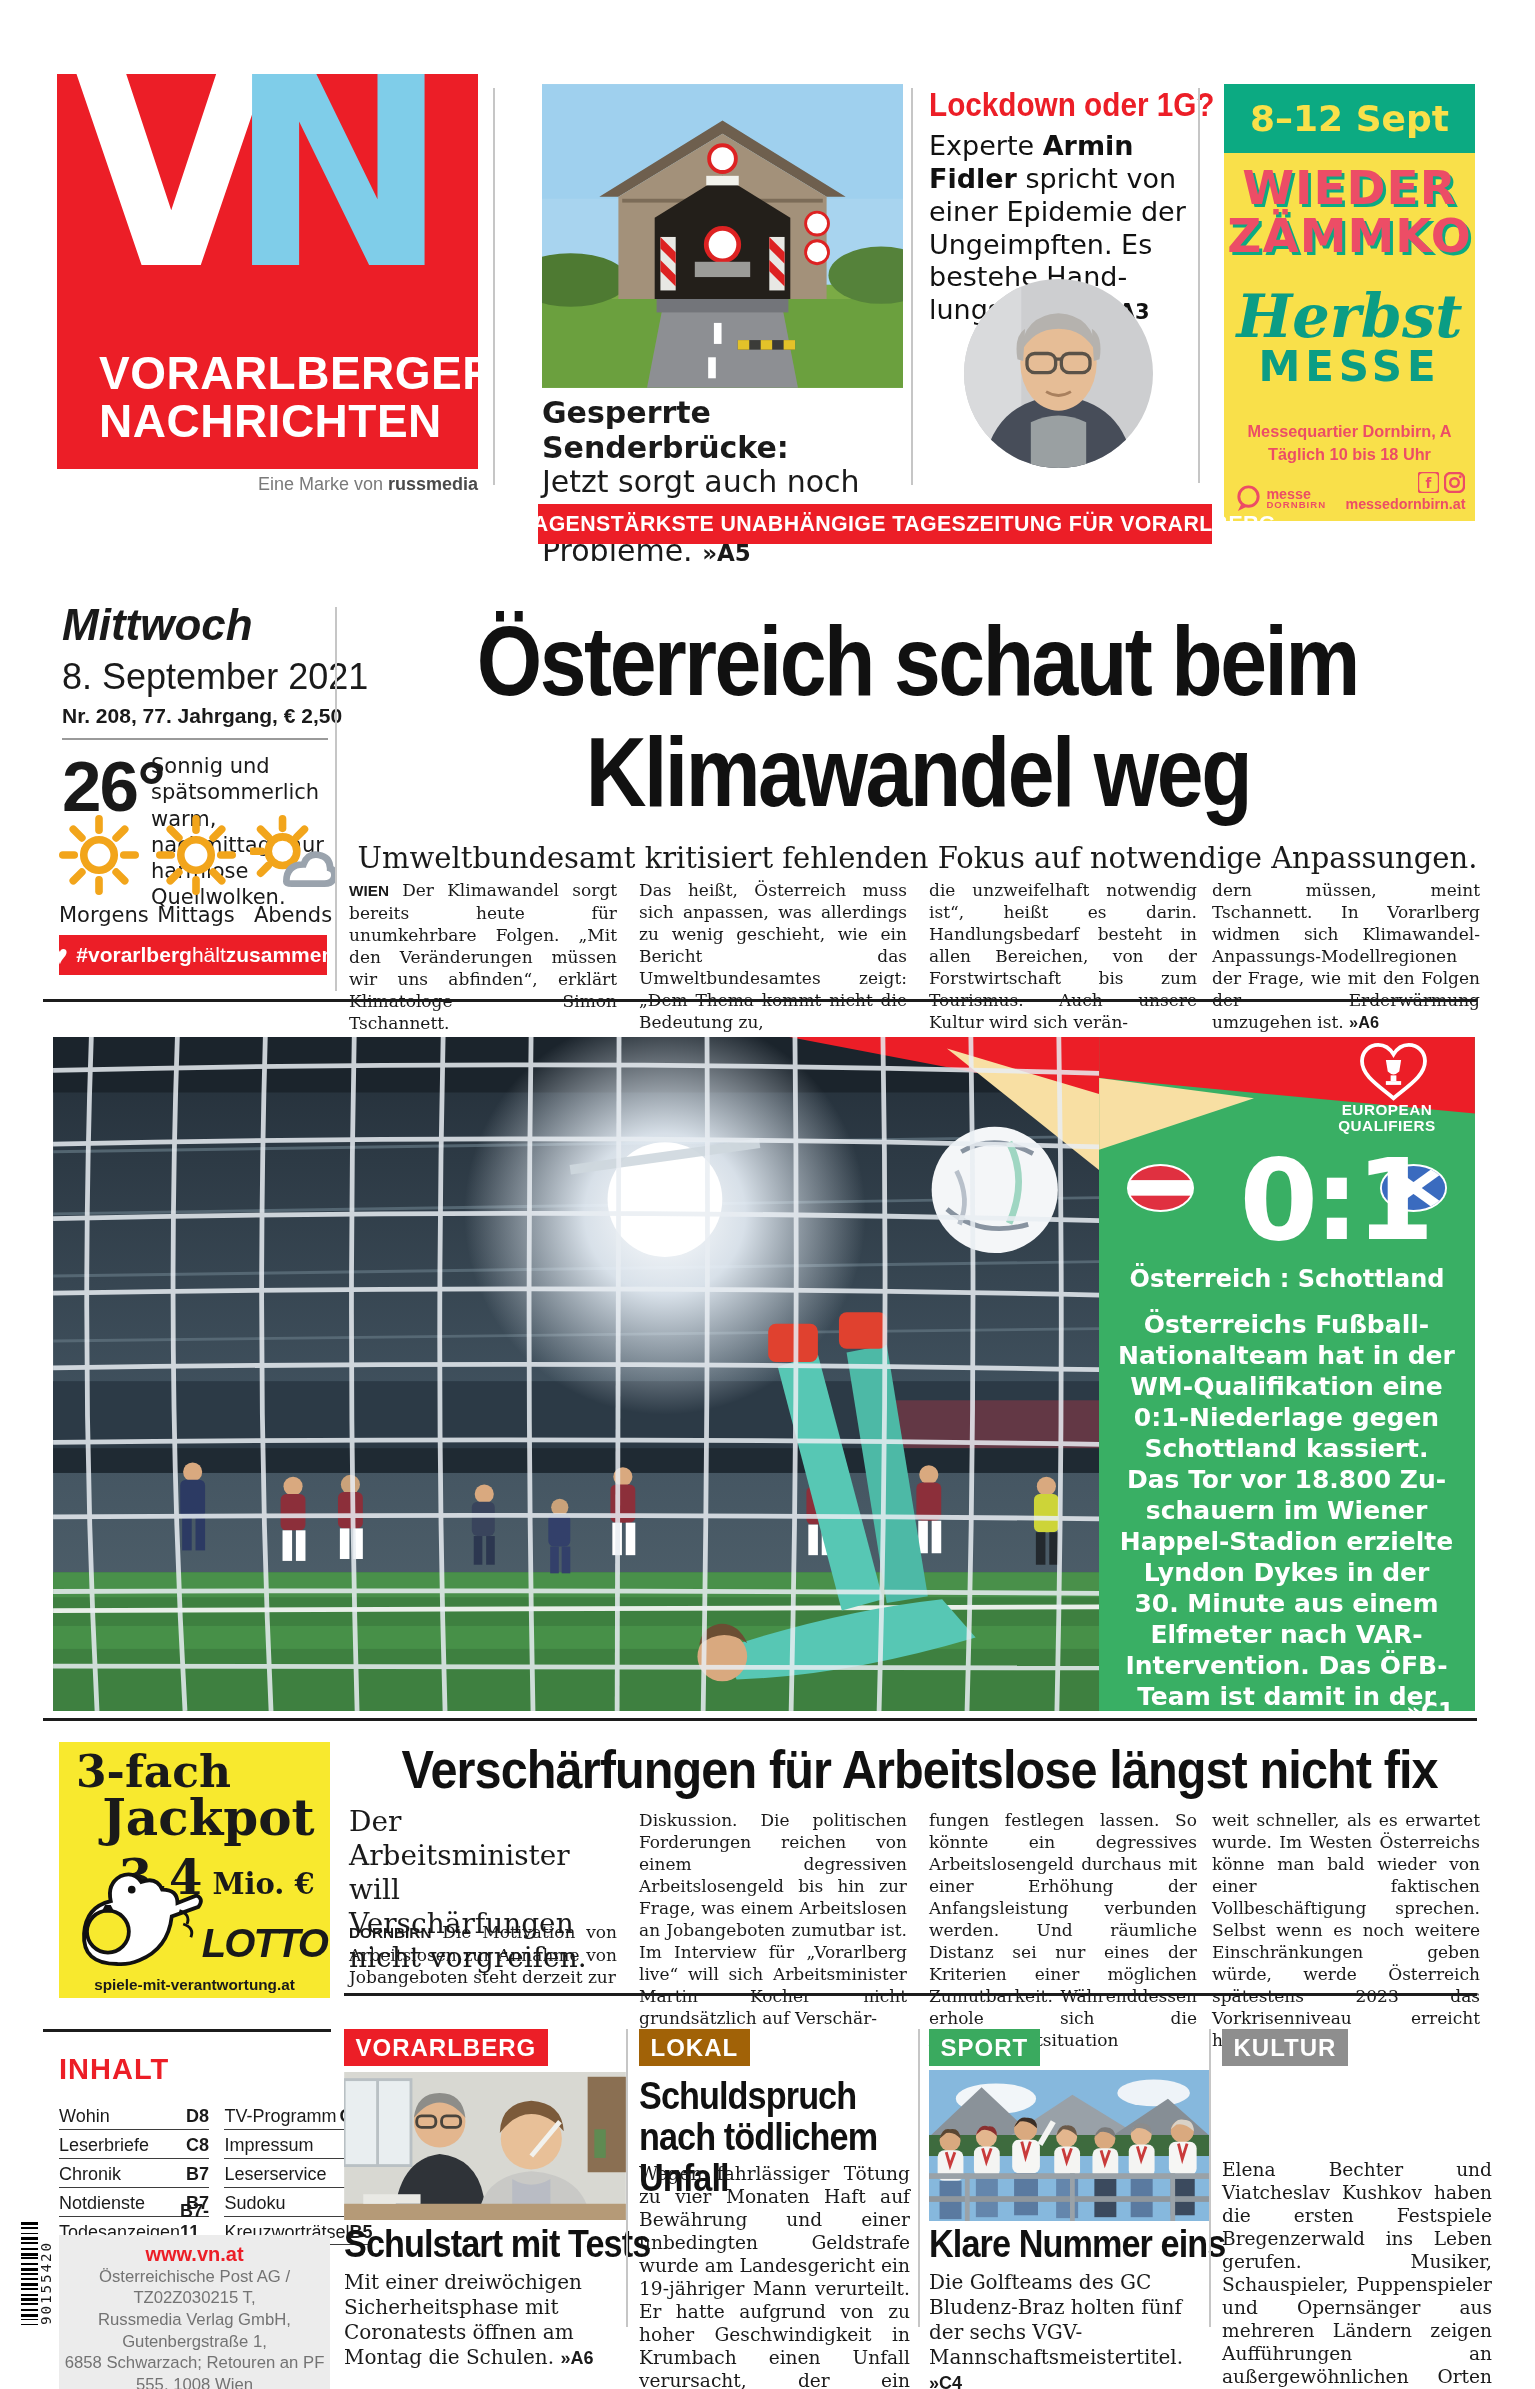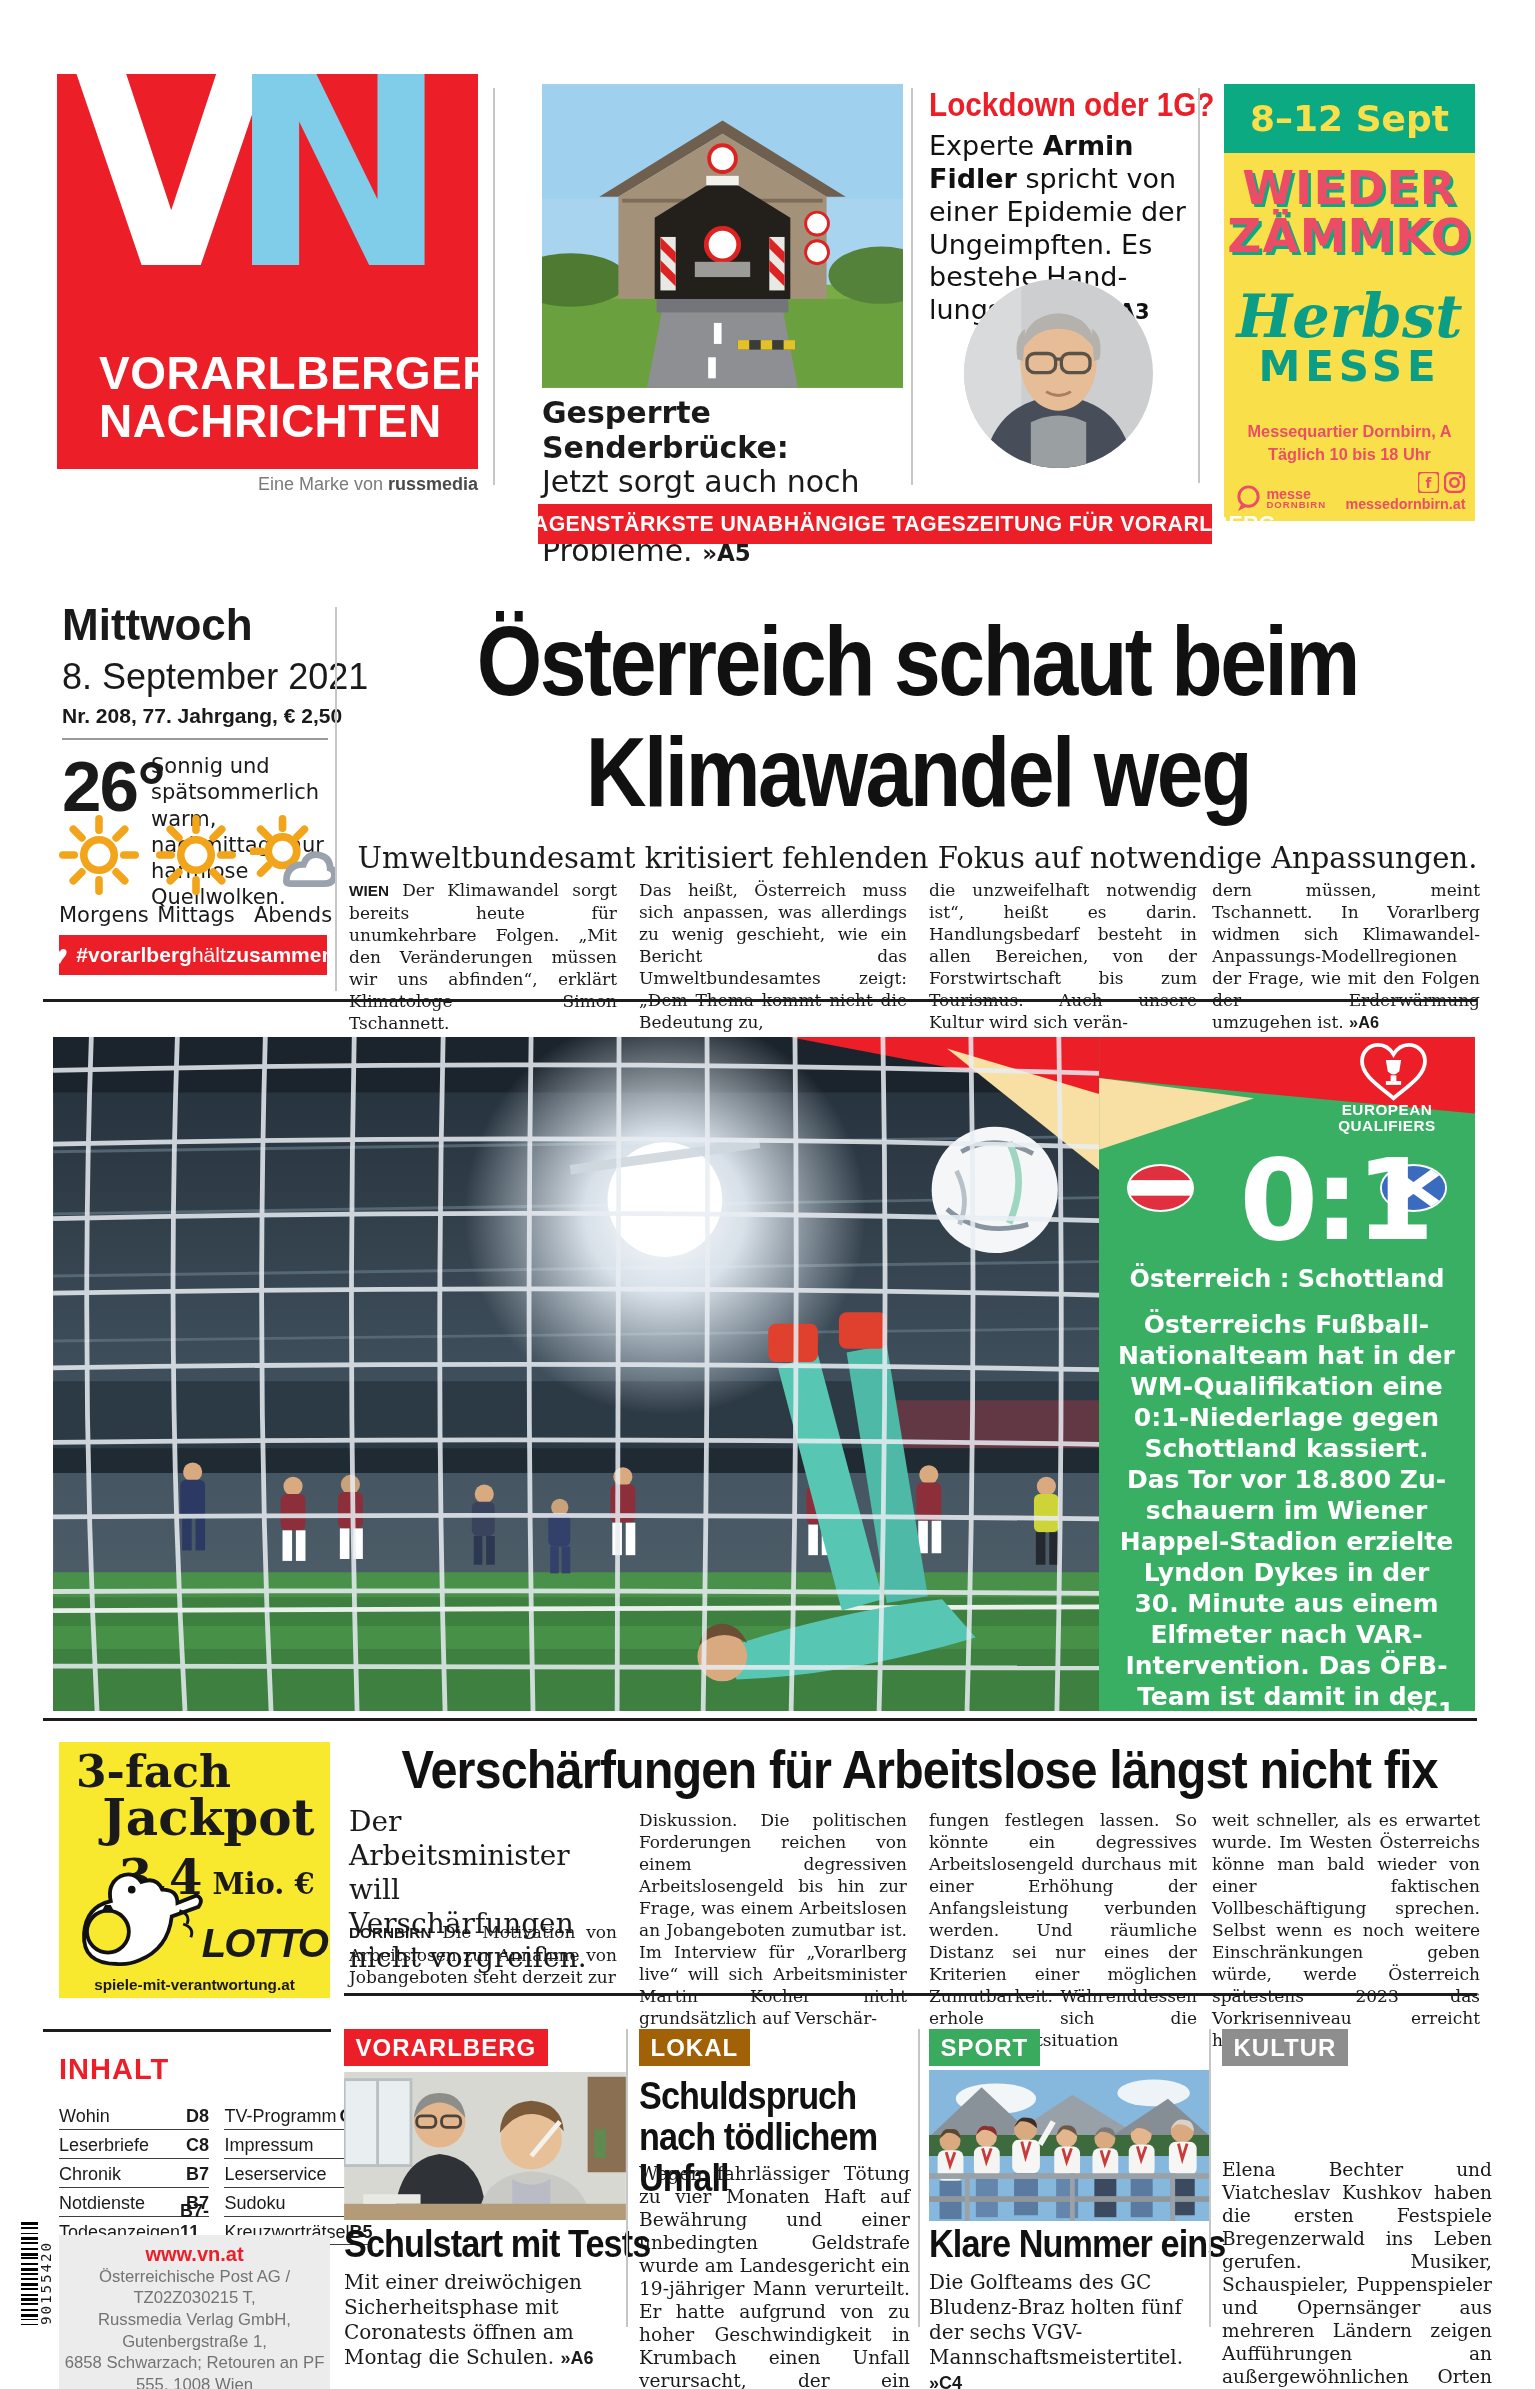--- a/index.html
+++ b/index.html
@@ -37,21 +37,21 @@
   .ad-band{position:absolute;left:0;top:0;width:100%;height:69px;background:#0caa82;display:flex;align-items:center;justify-content:center;
            color:#f9e04a;font-weight:700;font-size:36px;font-family:"DejaVu Sans",sans-serif;}
   .ad-big{color:#ec4d66;font-weight:700;font-family:"DejaVu Sans",sans-serif;font-size:47px;line-height:1.02;
           text-align:center;text-shadow:2.9px 2.9px 0 #0caa82;letter-spacing:1px;}
   .ad-script{color:#0b9d85;font-family:"DejaVu Serif",serif;font-style:italic;font-weight:700;font-size:59px;text-align:center;line-height:1;}
   .ad-messe{color:#0b9d85;font-weight:700;font-size:42px;letter-spacing:4.8px;text-align:center;line-height:1;font-family:"DejaVu Sans",sans-serif;}
   .ad-info{color:#ec4d66;font-weight:700;font-size:16.3px;text-align:center;line-height:1.4;}
   .ad-foot{position:absolute;left:9.6px;right:9.6px;bottom:7.6px;display:flex;align-items:flex-end;justify-content:space-between;}
   .ad-url{color:#ec4d66;font-weight:700;font-size:14.3px;}
   
-  .day{font-weight:700;font-size:44px;}
+  .day{font-weight:700;font-size:44px;font-style:italic;}
   .date2{font-size:36px;}
   .issue{font-weight:700;font-size:21px;}
   .temp{font-weight:700;font-size:71px;letter-spacing:-1.9px;}
   .wtext{font-family:"DejaVu Sans",sans-serif;font-size:21px;line-height:1.25;}
   .wlabel{font-family:"DejaVu Sans",sans-serif;font-size:21px;text-align:center;}
   .hashbar{position:absolute;left:59px;top:935px;width:268px;height:40px;background:#ec1e27;color:#fff;
            display:flex;align-items:center;justify-content:center;gap:8.6px;font-size:21px;}
   
   .h1line{position:absolute;left:344px;width:1147px;text-align:center;font-weight:700;font-size:99px;letter-spacing:-2.9px;color:#111;}
   .subhead{position:absolute;left:344px;width:1147px;text-align:center;font-family:"DejaVu Serif",serif;font-size:29px;}

